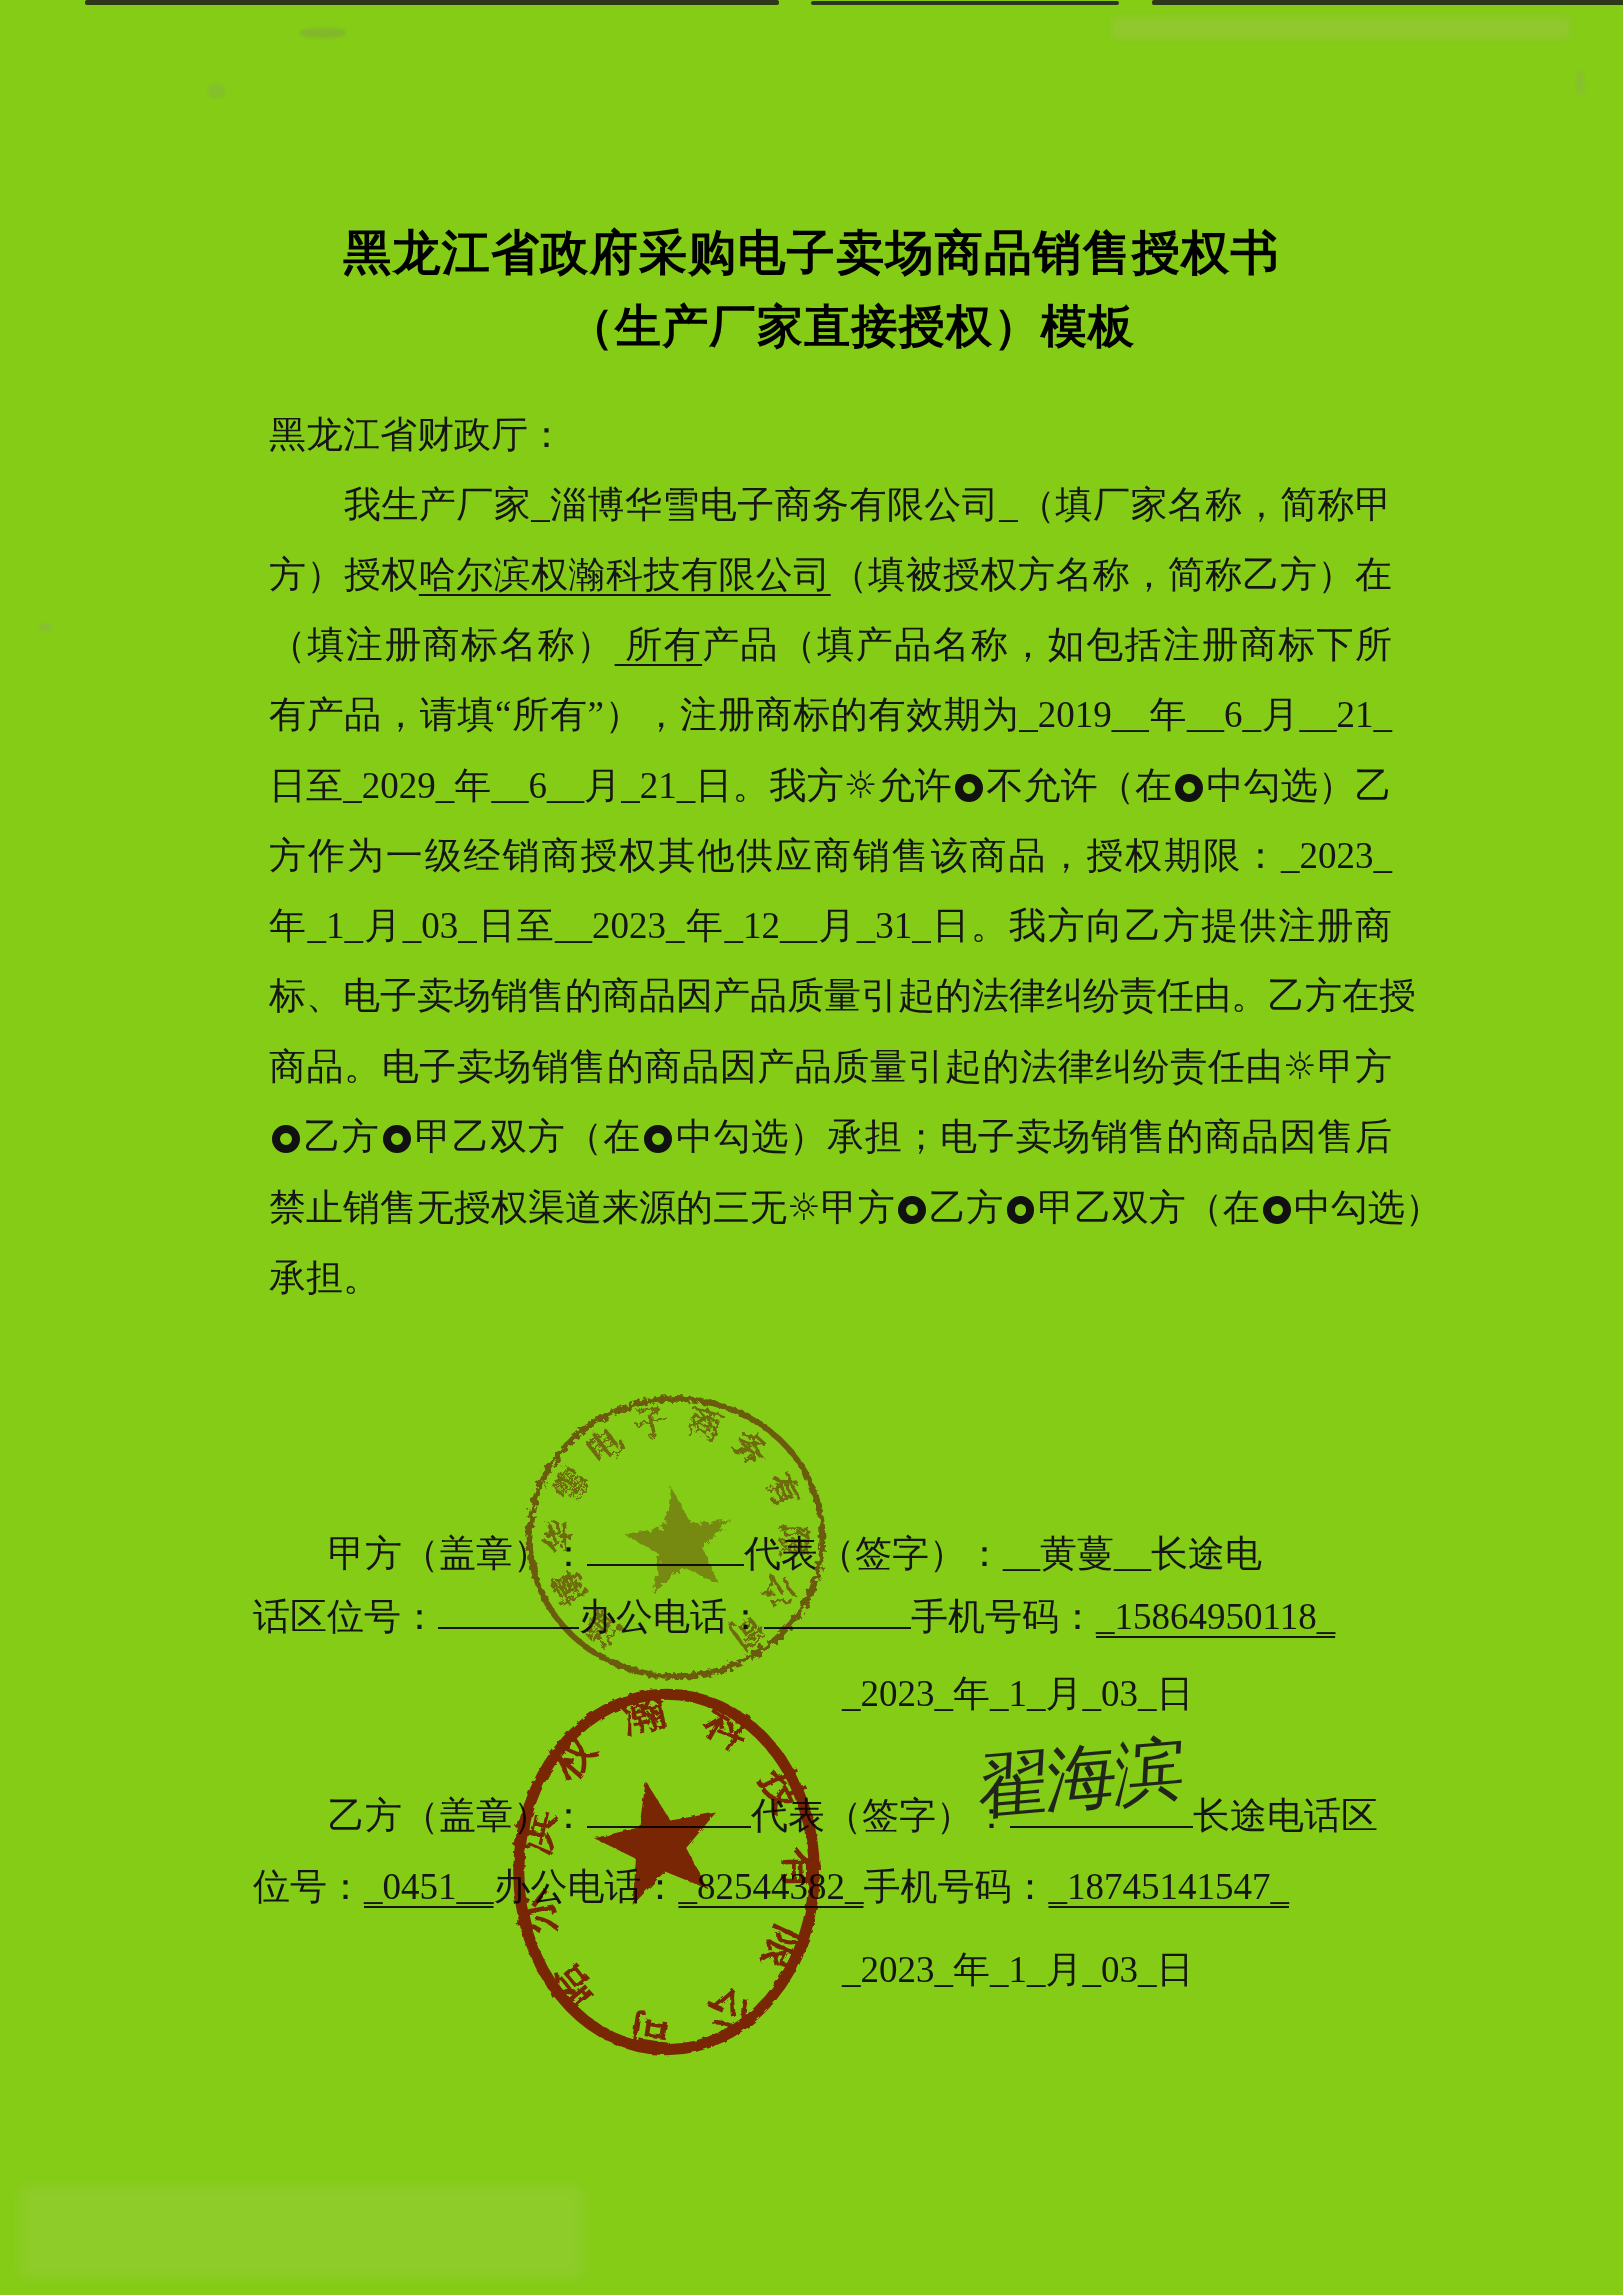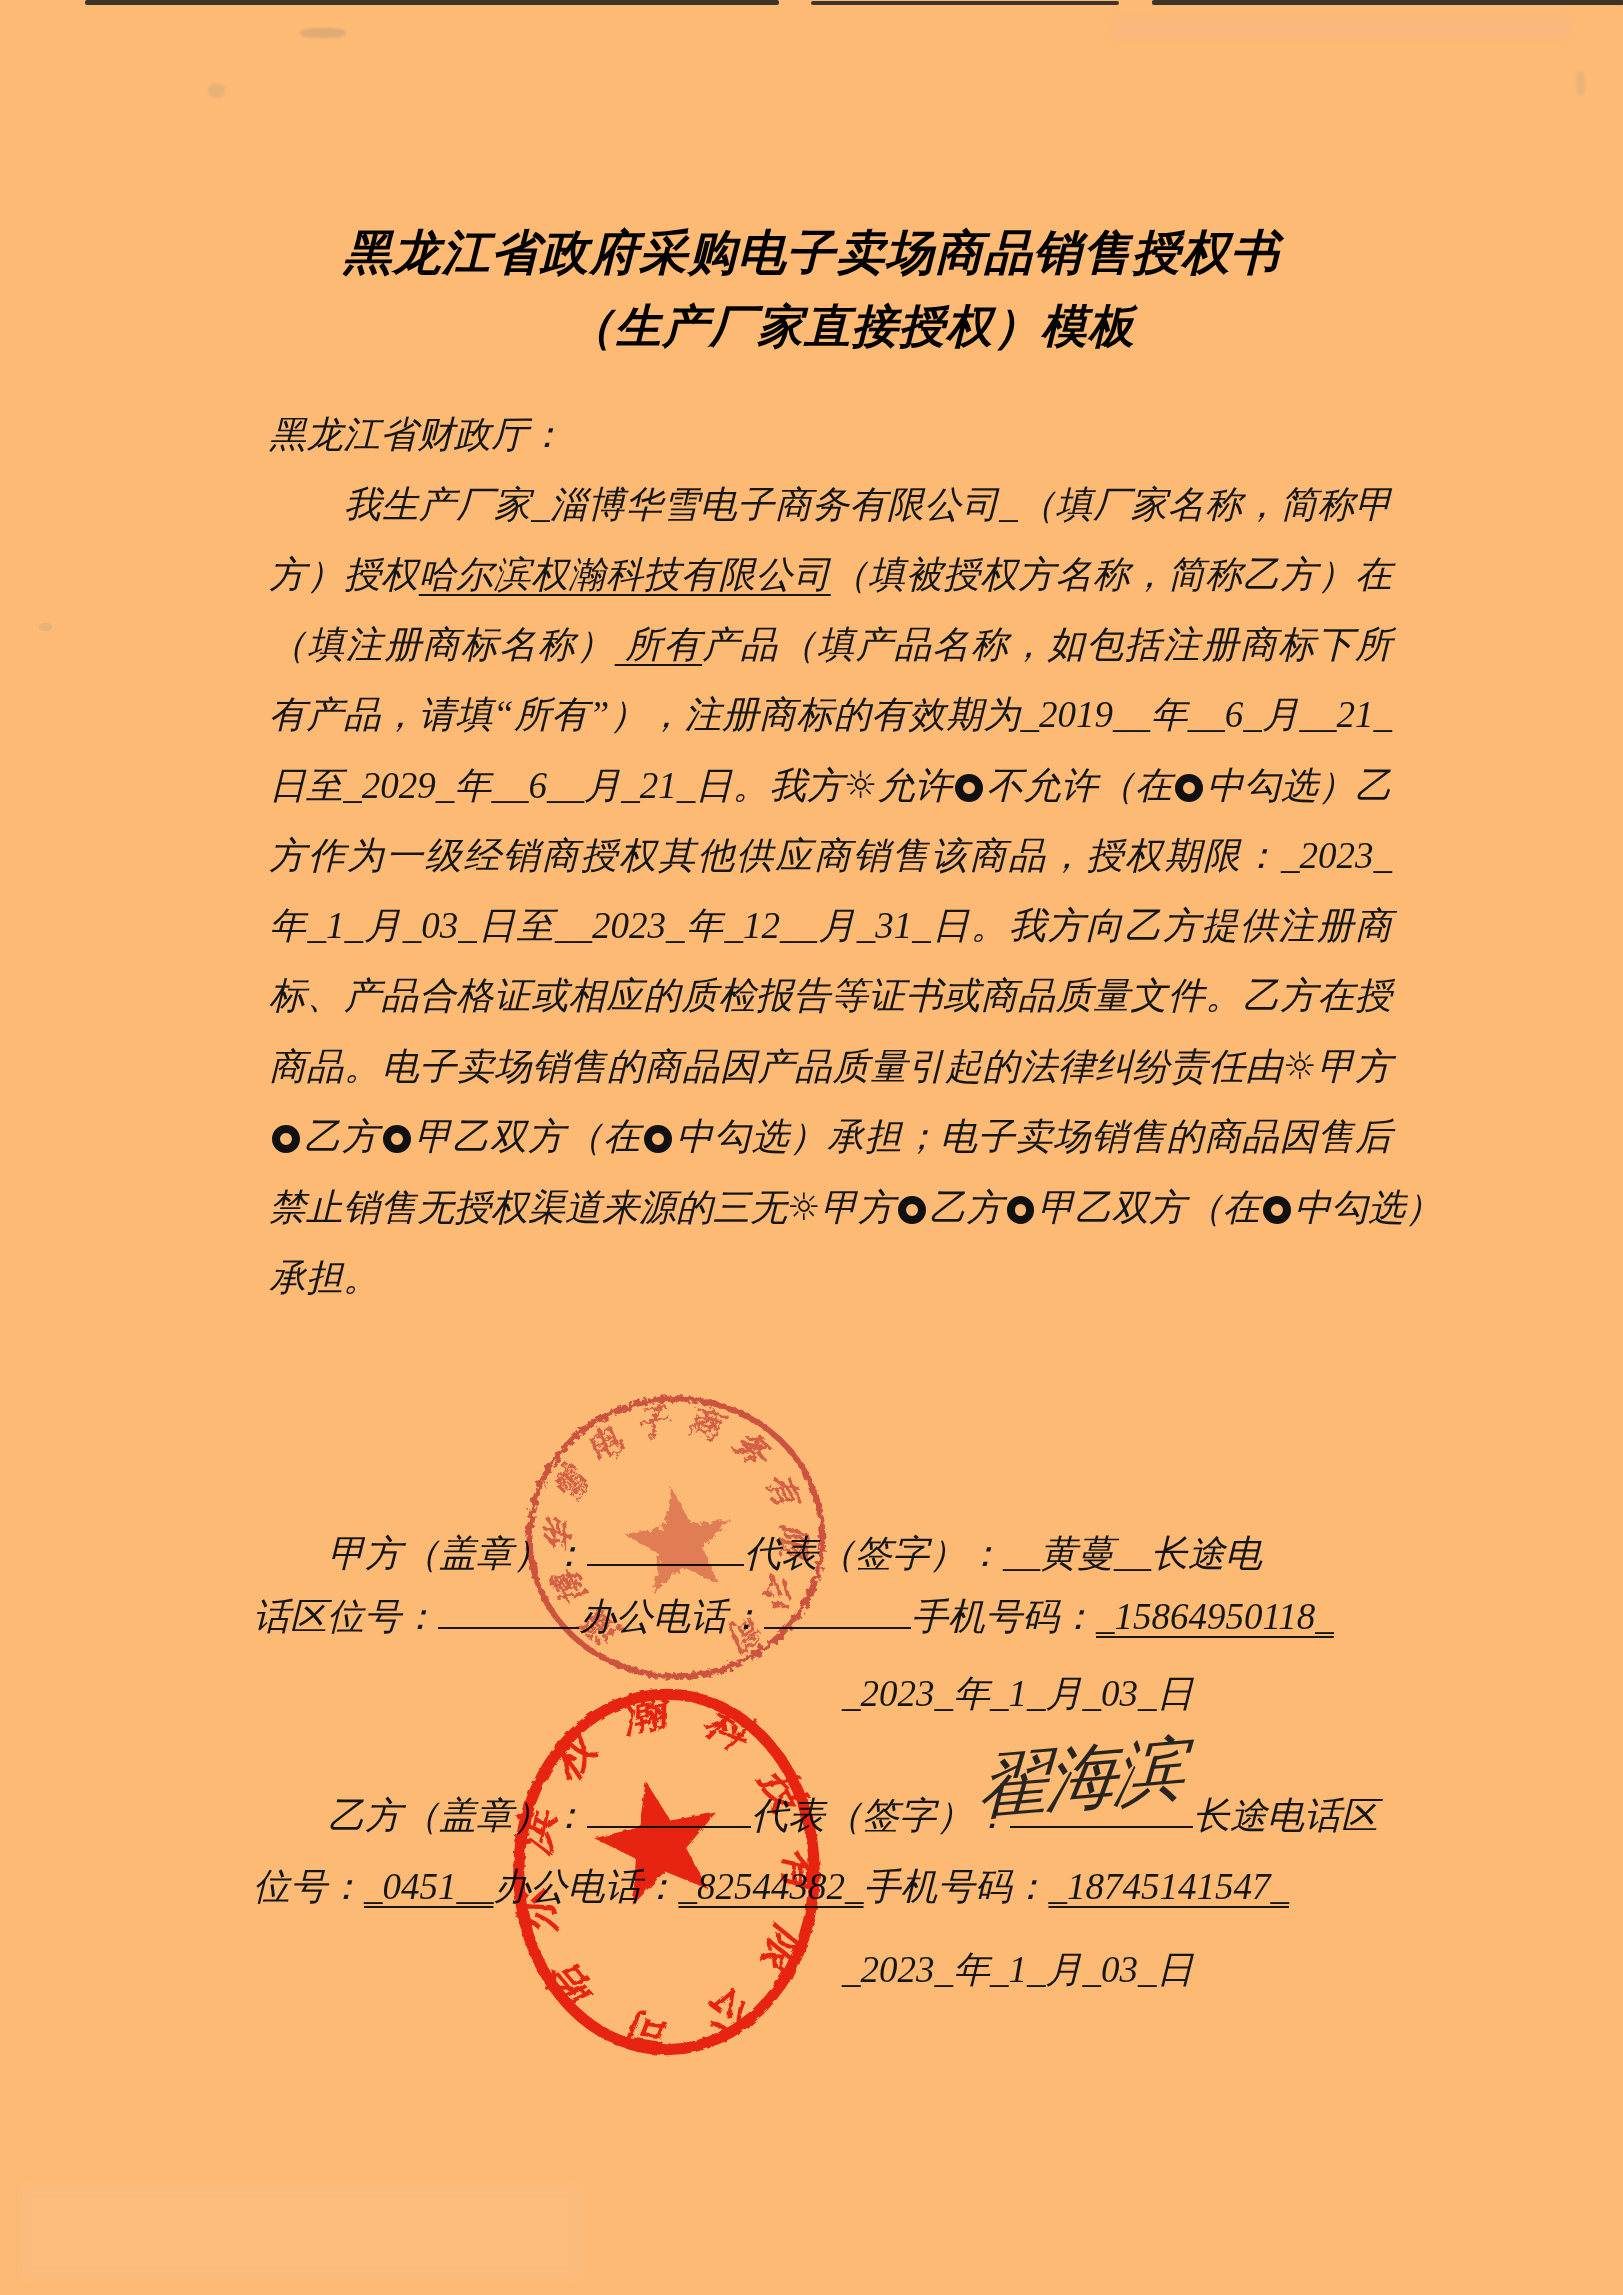--- a/index.html
+++ b/index.html
@@ -1,18 +1,18 @@
 <!DOCTYPE html>
 <html style="font-size:10.5px"><head>
 <meta charset="utf-8">
 <style>
   html,body{margin:0;padding:0;background:#e9e9e9;}
   #page{
-    position:relative;width:1623px;height:2295px;background:#fdba74;
-    overflow:hidden;font-family:"Liberation Serif","DejaVu Serif",serif;color:#161616;font-style:italic;
+    position:relative;width:1623px;height:2295px;background:#84cc16;
+    overflow:hidden;font-family:"Liberation Serif","DejaVu Serif",serif;color:#161616;
   }
   
   .edge-seg{position:absolute;top:0;height:4.6px;background:#1c1c1c;opacity:.85;border-radius:2px;}
   .smear{position:absolute;pointer-events:none;}
   
   .title{position:absolute;left:0;width:100%;text-align:center;font-weight:700;color:#000;
          font-family:"Liberation Sans","DejaVu Sans",sans-serif;letter-spacing:1.3px;}
   #title1{top:221px;font-size:48px;}
   #title2{top:296px;font-size:46px;padding-left:40px;}
   
@@ -67,21 +67,21 @@
 
   <div id="body-text">
     <div class="bl noj">黑龙江省财政厅：</div>
     <div class="bl indent">我生产厂家_淄博华雪电子商务有限公司_（填厂家名称，简称甲</div>
     <div class="bl"><span>方）授权</span><span class="u">哈尔滨权瀚科技有限公司</span><span>（填被授权方名称，简称乙方）在</span></div>
     <div class="bl"><span>（填注册商标名称）</span><span class="u"> 所有</span><span>产品（填产品名称，如包括注册商标下所</span></div>
     <div class="bl">有产品，请填“所有”），注册商标的有效期为_2019__年__6_月__21_</div>
     <div class="bl"><span>日至_2029_年__6__月_21_日。我方</span><span class="sun">☼</span><span>允许</span><span class="ring"></span><span>不允许（在</span><span class="ring"></span><span>中勾选）乙</span></div>
     <div class="bl">方作为一级经销商授权其他供应商销售该商品，授权期限：_2023_</div>
     <div class="bl">年_1_月_03_日至__2023_年_12__月_31_日。我方向乙方提供注册商</div>
-    <div class="bl">标、产品合格证或相应的质检报告等证书或商品质量文件。乙方在授</div>
+    <div class="bl">标、电子卖场销售的商品因产品质量引起的法律纠纷责任由。乙方在授</div>
     <div class="bl"><span>商品。电子卖场销售的商品因产品质量引起的法律纠纷责任由</span><span class="sun">☼</span><span>甲方</span></div>
     <div class="bl"><span class="ring"></span><span>乙方</span><span class="ring"></span><span>甲乙双方（在</span><span class="ring"></span><span>中勾选）承担；电子卖场销售的商品因售后</span></div>
     <div class="bl"><span>禁止销售无授权渠道来源的三无</span><span class="sun">☼</span><span>甲方</span><span class="ring"></span><span>乙方</span><span class="ring"></span><span>甲乙双方（在</span><span class="ring"></span><span>中勾选）</span></div>
     <div class="bl noj">承担。</div>
   </div>
 
   <div class="sigline indent" id="pa-line1">
     <span>甲方（盖章）：</span><span class="blank w240"></span><span>代表（签字）：</span><span>__黄蔓__</span><span>长途电</span>
   </div>
   <div class="sigline" id="pa-line2">

